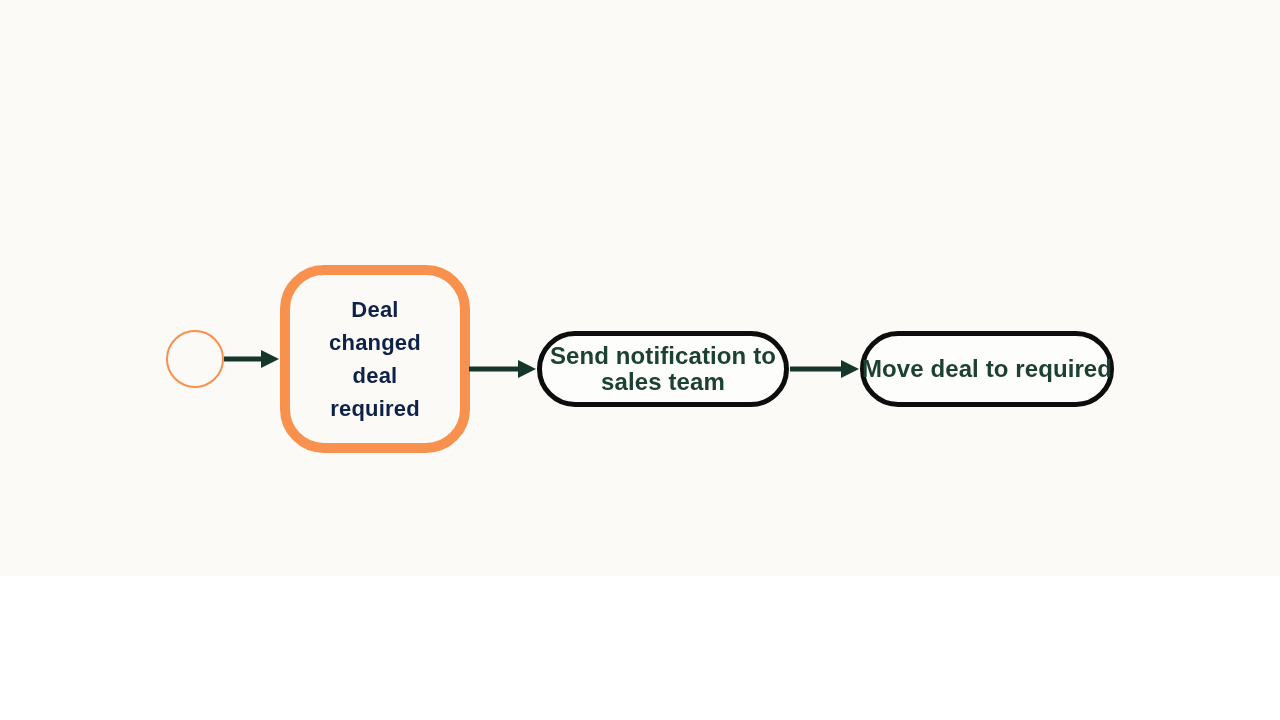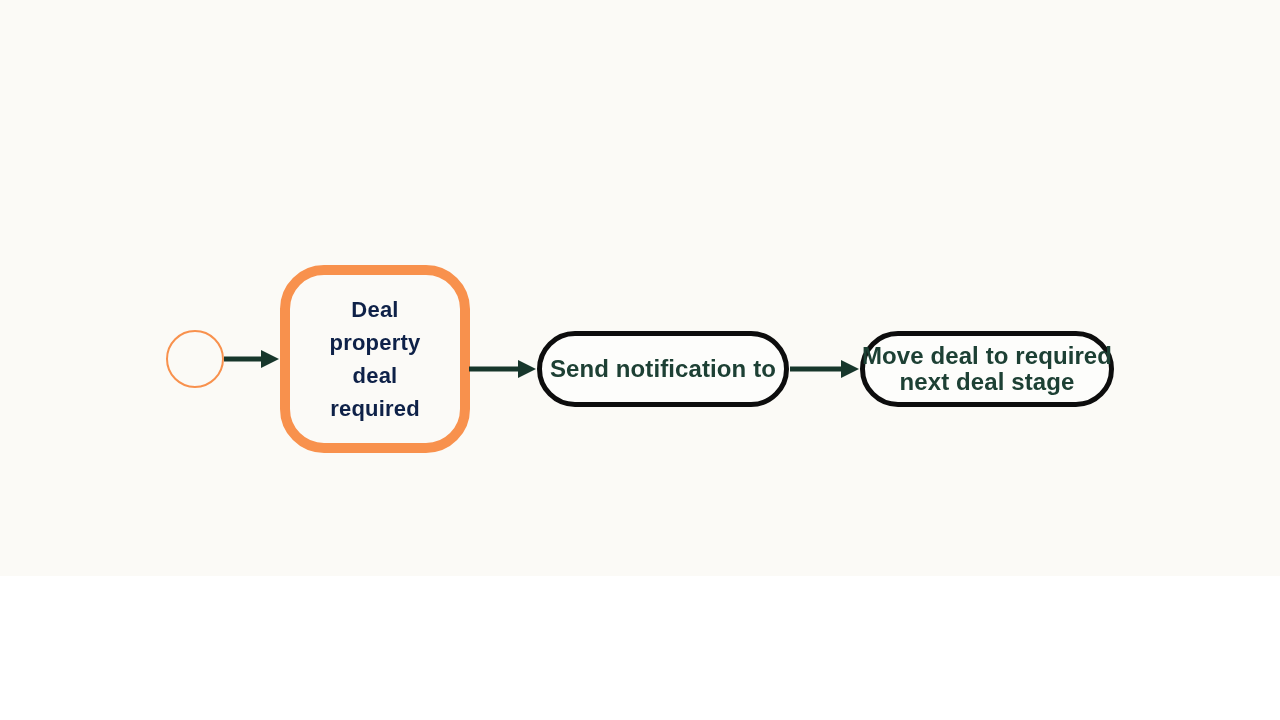--- a/index.html
+++ b/index.html
@@ -76,42 +76,42 @@
   <div class="start-circle"></div>
 
   <svg class="arrow" style="left:224px; top:349px;" width="56" height="20">
     <line x1="0" y1="10" x2="38" y2="10" stroke="#17362B" stroke-width="5"></line>
     <polygon points="37,1 55,10 37,19" fill="#17362B"></polygon>
   </svg>
 
   <div class="trigger-box">
     <div class="trigger-label">
       <span class="line">Deal</span>
-      <span class="line">property</span>
+      <span class="line">changed</span>
       <span class="line">deal</span>
       <span class="line">required</span>
     </div>
   </div>
 
   <svg class="arrow" style="left:469px; top:359px;" width="68" height="20">
     <line x1="0" y1="10" x2="50" y2="10" stroke="#17362B" stroke-width="5"></line>
     <polygon points="49,1 67,10 49,19" fill="#17362B"></polygon>
   </svg>
 
   <div class="pill pill-notify">
     <div class="pill-label">
       <span class="line">Send notification to</span>
+      <span class="line">sales team</span>
     </div>
   </div>
 
   <svg class="arrow" style="left:790px; top:359px;" width="70" height="20">
     <line x1="0" y1="10" x2="52" y2="10" stroke="#17362B" stroke-width="5"></line>
     <polygon points="51,1 69,10 51,19" fill="#17362B"></polygon>
   </svg>
 
   <div class="pill pill-move">
     <div class="pill-label">
       <span class="line">Move deal to required</span>
-      <span class="line">next deal stage</span>
     </div>
   </div>
 
 </div>
 
 </body></html>

